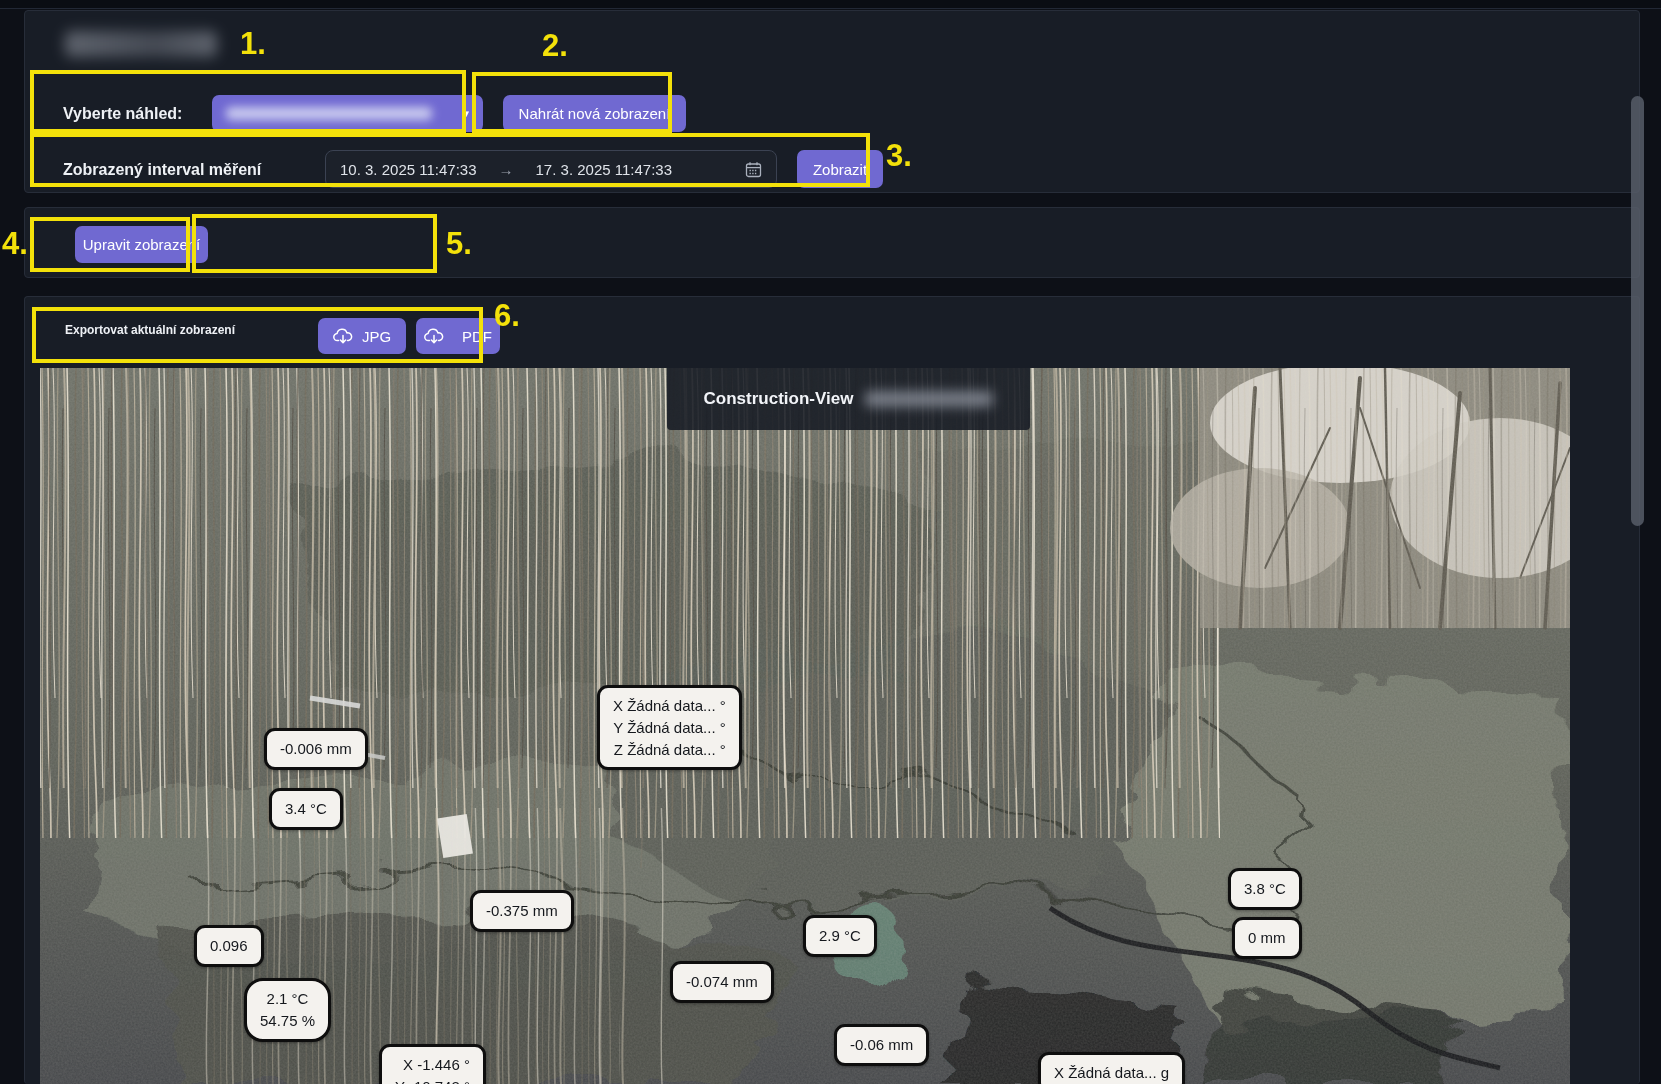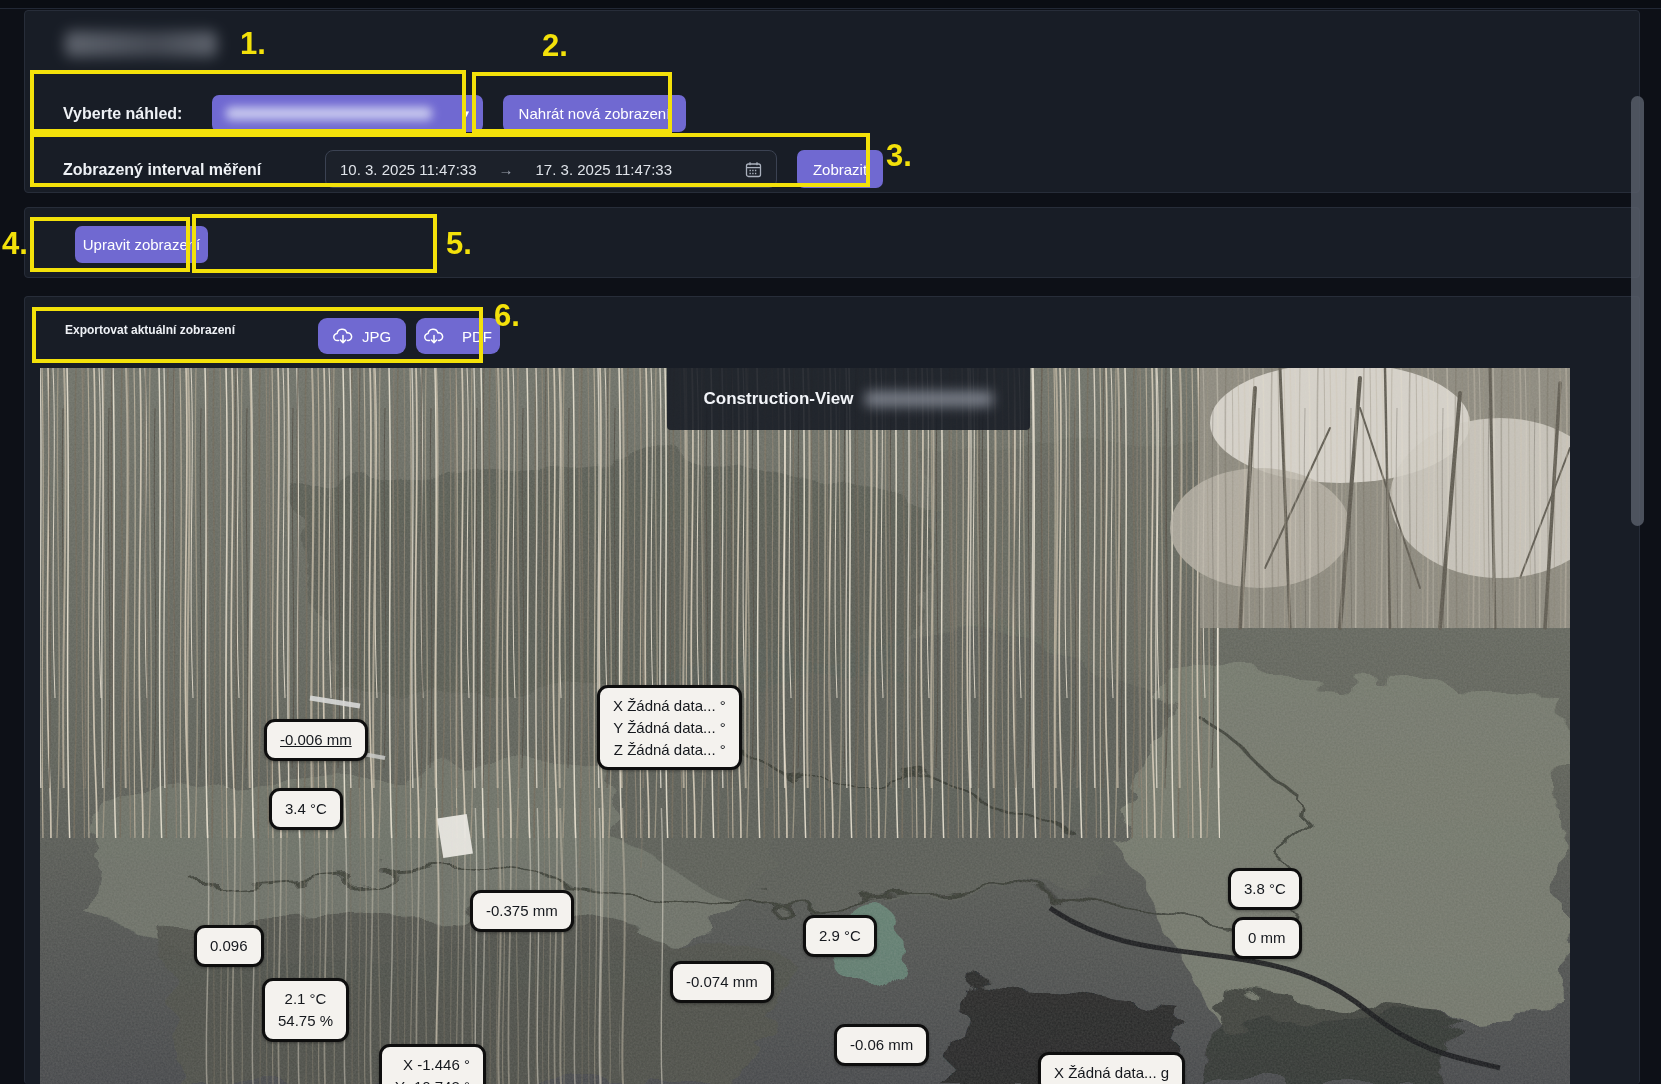--- a/index.html
+++ b/index.html
@@ -41,21 +41,21 @@
   .daterange{position:absolute;left:300px;top:139px;width:452px;height:38px;border:1px solid var(--field-border);border-radius:8px;display:flex;align-items:center;padding:0 14px;gap:14px;background:rgba(255,255,255,0.02);}
   .daterange .dt{font-size:15px;color:var(--muted);white-space:nowrap;}
   .daterange .arrow{color:#9aa1ad;font-size:15px;flex:0 0 auto;margin:0 8px;}
   .daterange .cal{margin-left:auto;display:flex;align-items:center;}
   #btn-show{position:absolute;left:772px;top:139px;width:86px;height:38px;}
   
   #btn-edit{position:absolute;left:50px;top:18px;width:133px;height:37px;}
   .select-dark{position:absolute;left:200px;top:18px;width:230px;height:37px;background:#20252f;border:1px solid var(--field-border);border-radius:8px;display:flex;align-items:center;justify-content:space-between;padding:0 13px;font-size:15px;color:#e6e9ee;cursor:pointer;}
   
   #lbl-export{position:absolute;left:40px;top:26px;font-size:12px;}
-  .btn-export{position:absolute;top:21px;height:36px;padding:0 14px;border-radius:9px;}
+  .btn-export{position:absolute;top:21px;height:36px;padding:0 14px;}
   #btn-jpg{left:293px;width:88px;}
   #btn-pdf{left:391px;width:84px;gap:18px;}
   
   .ybox{position:absolute;border:4px solid var(--yl);pointer-events:none;}
   .ynum{position:absolute;color:var(--yl);font-size:31px;font-weight:600;line-height:1;}
   
   #photo{position:absolute;left:40px;top:368px;width:1530px;height:716px;overflow:hidden;background:#62655e;}
   #photo svg{position:absolute;left:0;top:0;}
   .overlay-title{position:absolute;left:627px;top:0;width:363px;height:62px;background:rgba(23,27,36,.88);display:flex;align-items:center;justify-content:center;gap:12px;border-radius:0 0 4px 4px;}
   .overlay-title .t{font-size:17px;font-weight:700;color:#f2f4f8;}
@@ -218,38 +218,38 @@
     <path d="M300,382 L345,390" stroke="#c9cac8" stroke-width="4" opacity="0.85"></path>
 
     <rect x="0" y="0" width="1530" height="716" filter="url(#grain)" opacity="0.5"></rect>
   </svg>
 
   <div class="overlay-title">
     <span class="t">Construction-View</span>
     <span class="blob"></span>
   </div>
 
-<div class="photo-label" style="left: 224px; top: 351px; text-decoration: underline;">
+<div class="photo-label" style="left: 224px; top: 360px;">
       <div>-0.006 mm</div>
     </div>
     <div class="photo-label" style="left: 229px; top: 420px;">
       <div>3.4 °C</div>
     </div>
     <div class="photo-label left" style="left: 557px; top: 317px;">
       <div>X Žádná data... °</div>
       <div>Y Žádná data... °</div>
       <div>Z Žádná data... °</div>
     </div>
     <div class="photo-label" style="left: 430px; top: 522px;">
       <div>-0.375 mm</div>
     </div>
     <div class="photo-label" style="left: 154px; top: 557px;">
       <div>0.096</div>
     </div>
-    <div class="photo-label" style="left: 222px; top: 610px;">
+    <div class="photo-label" style="left: 204px; top: 610px; border-radius: 19px;">
       <div>2.1 °C</div>
       <div>54.75 %</div>
     </div>
     <div class="photo-label left" style="left: 339px; top: 676px;">
       <div>X -1.446 °</div>
       <div>Y -10.743 °</div>
     </div>
     <div class="photo-label" style="left: 630px; top: 593px;">
       <div>-0.074 mm</div>
     </div>

